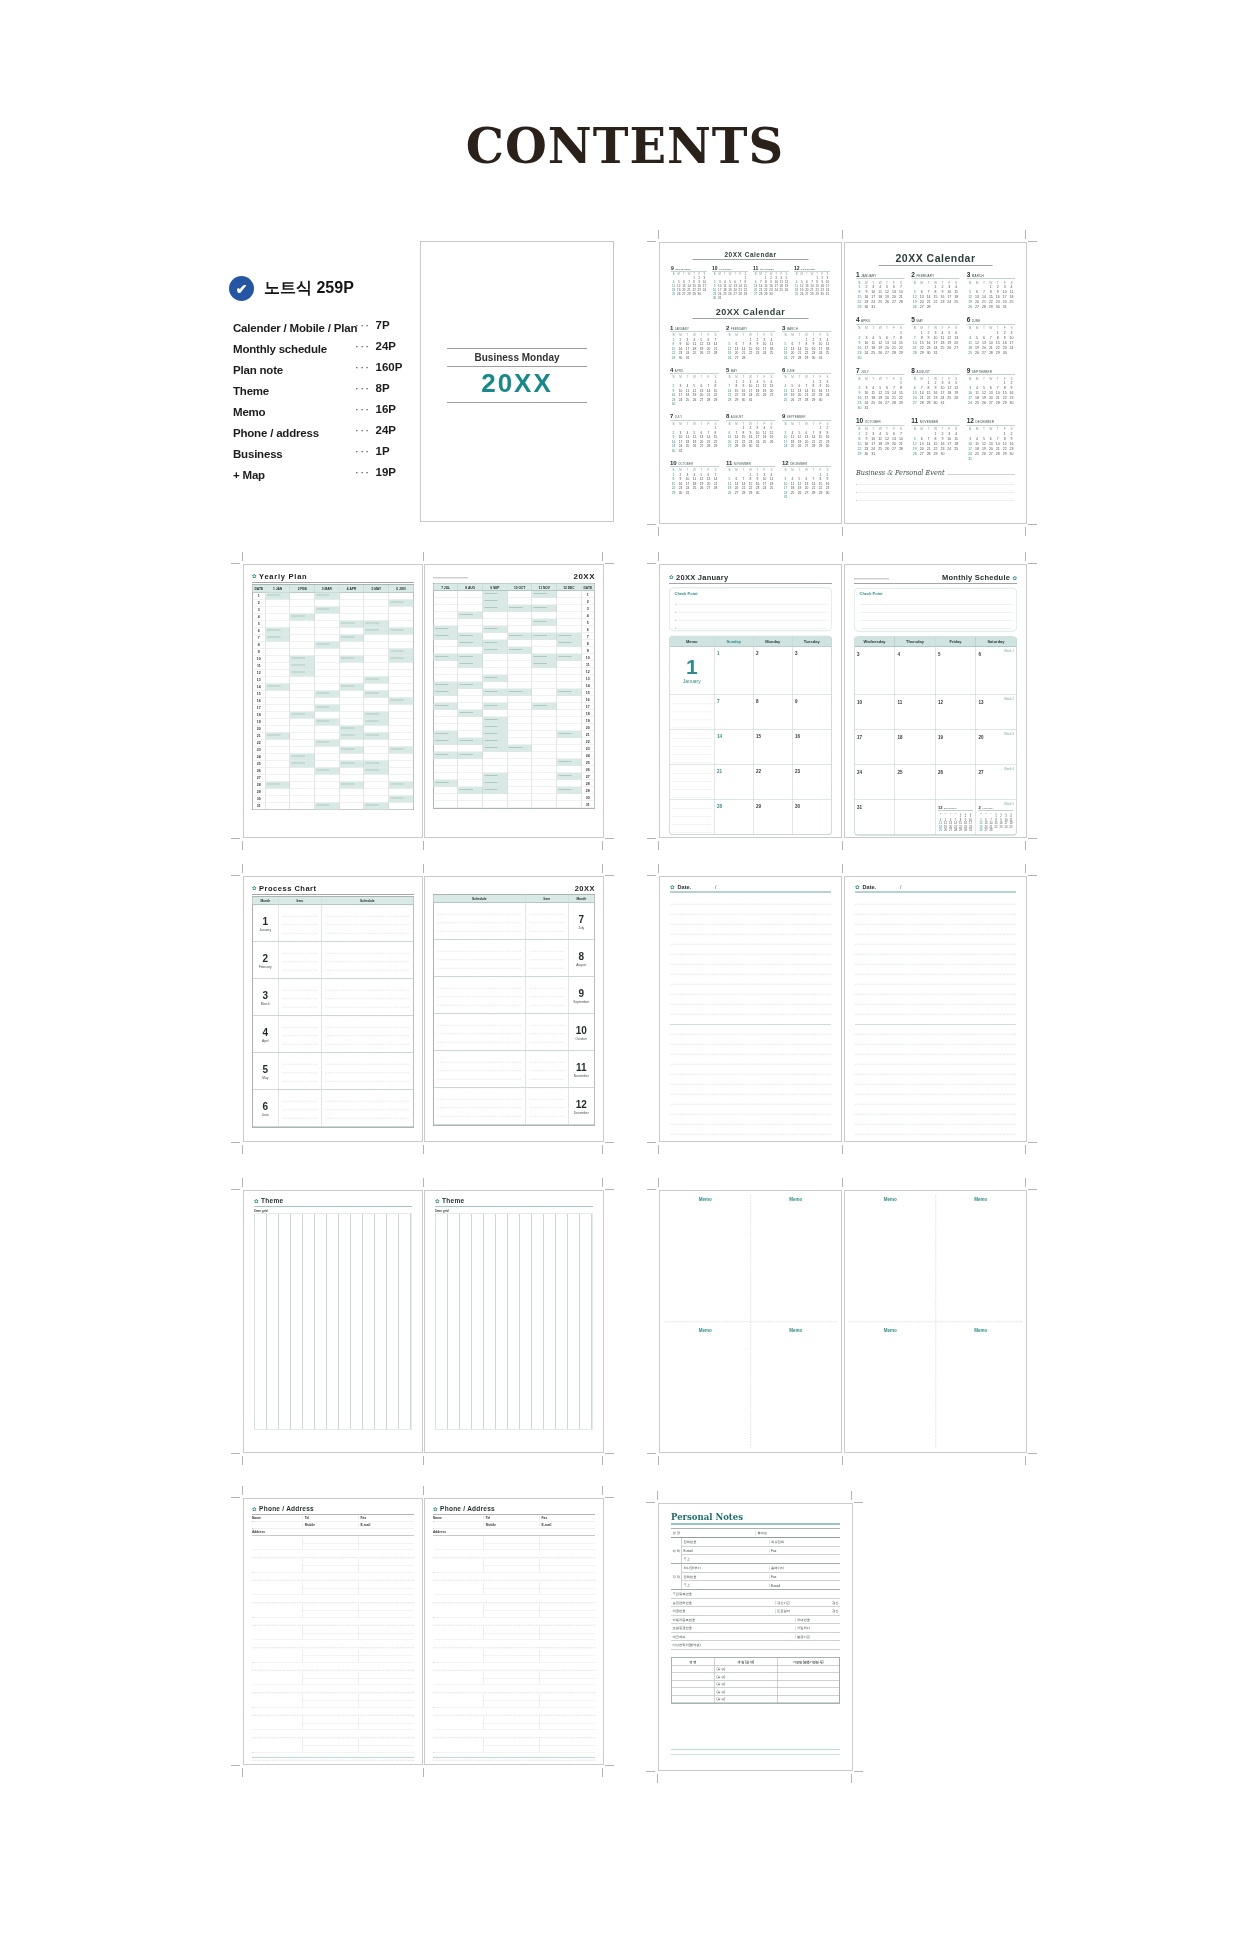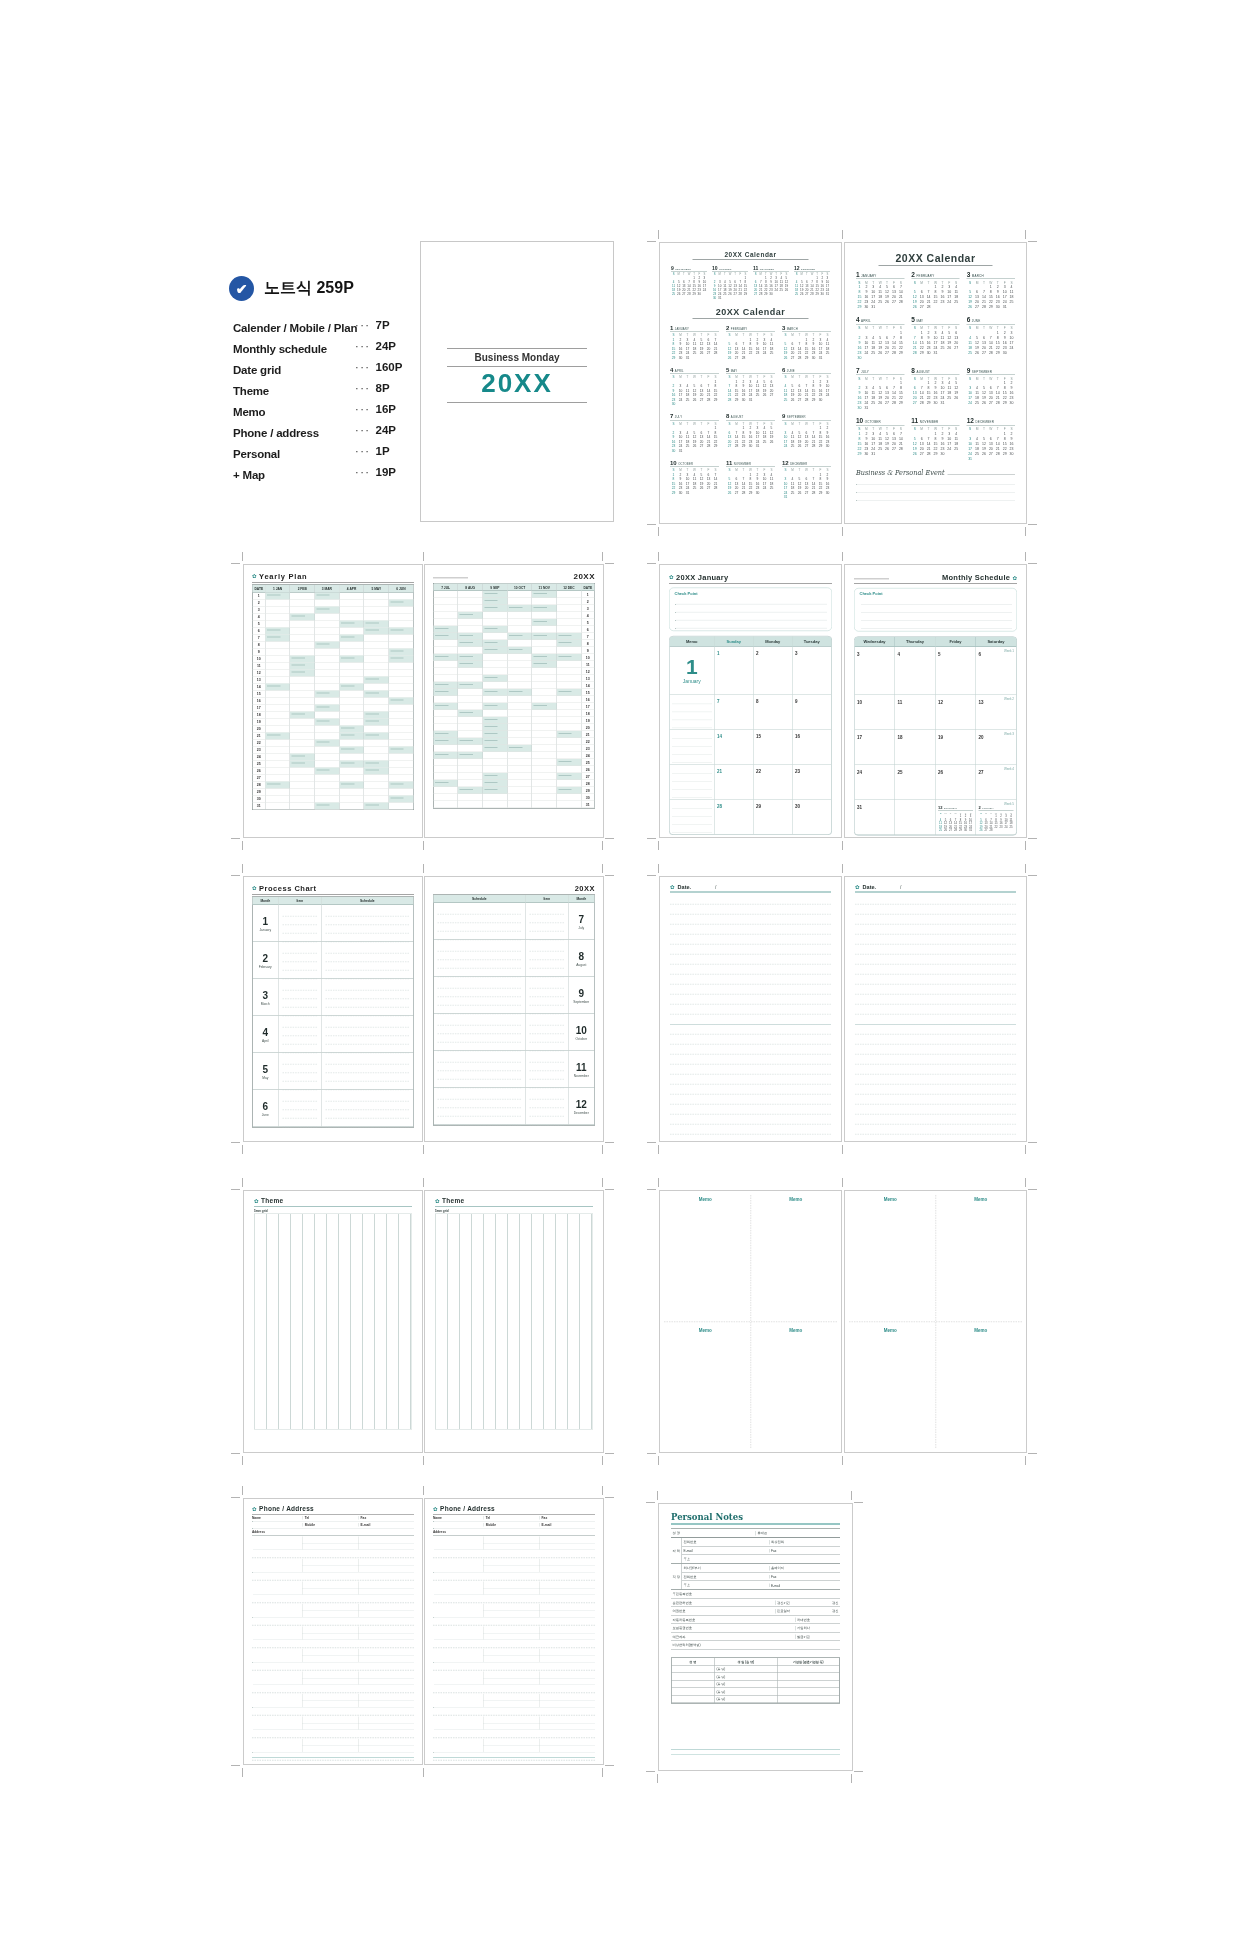--- a/index.html
+++ b/index.html
@@ -188,52 +188,53 @@
          display:flex;align-items:center;padding:0 4px;box-sizing:border-box;}
   .pn-th{font-weight:bold;justify-content:center;}
   .pn-bline1{position:absolute;left:24px;right:24px;bottom:40px;border-bottom:1.5px solid #7fb3af;}
   .pn-bline2{position:absolute;left:24px;right:24px;bottom:30px;border-bottom:1px solid #9fc6c2;}
 </style>
 </head>
 <body>
 
 <div class="canvas">
 
+  <h1 class="main-title">CONTENTS</h1>
 
   <div class="check-row">
     <span class="chk">✔</span>
     <span class="chk-label">노트식  259P</span>
   </div>
 
   <div class="toc">
       <div class="toc-row"><span class="toc-label">Calender / Mobile / Plan</span><span class="toc-right">
           <span class="toc-dots">···</span>
           <span class="toc-pages">7P</span>
         </span></div>
       <div class="toc-row"><span class="toc-label">Monthly schedule</span><span class="toc-right">
           <span class="toc-dots">···</span>
           <span class="toc-pages">24P</span>
         </span></div>
-      <div class="toc-row"><span class="toc-label">Date grid</span><span class="toc-right">
+      <div class="toc-row"><span class="toc-label">Plan note</span><span class="toc-right">
           <span class="toc-dots">···</span>
           <span class="toc-pages">160P</span>
         </span></div>
       <div class="toc-row"><span class="toc-label">Theme</span><span class="toc-right">
           <span class="toc-dots">···</span>
           <span class="toc-pages">8P</span>
         </span></div>
       <div class="toc-row"><span class="toc-label">Memo</span><span class="toc-right">
           <span class="toc-dots">···</span>
           <span class="toc-pages">16P</span>
         </span></div>
       <div class="toc-row"><span class="toc-label">Phone / address</span><span class="toc-right">
           <span class="toc-dots">···</span>
           <span class="toc-pages">24P</span>
         </span></div>
-      <div class="toc-row"><span class="toc-label">Personal</span><span class="toc-right">
+      <div class="toc-row"><span class="toc-label">Business</span><span class="toc-right">
           <span class="toc-dots">···</span>
           <span class="toc-pages">1P</span>
         </span></div>
       <div class="toc-row"><span class="toc-label">+  Map</span><span class="toc-right">
           <span class="toc-dots">···</span>
           <span class="toc-pages">19P</span>
         </span></div>
     </div>
 
   <div class="cover">

